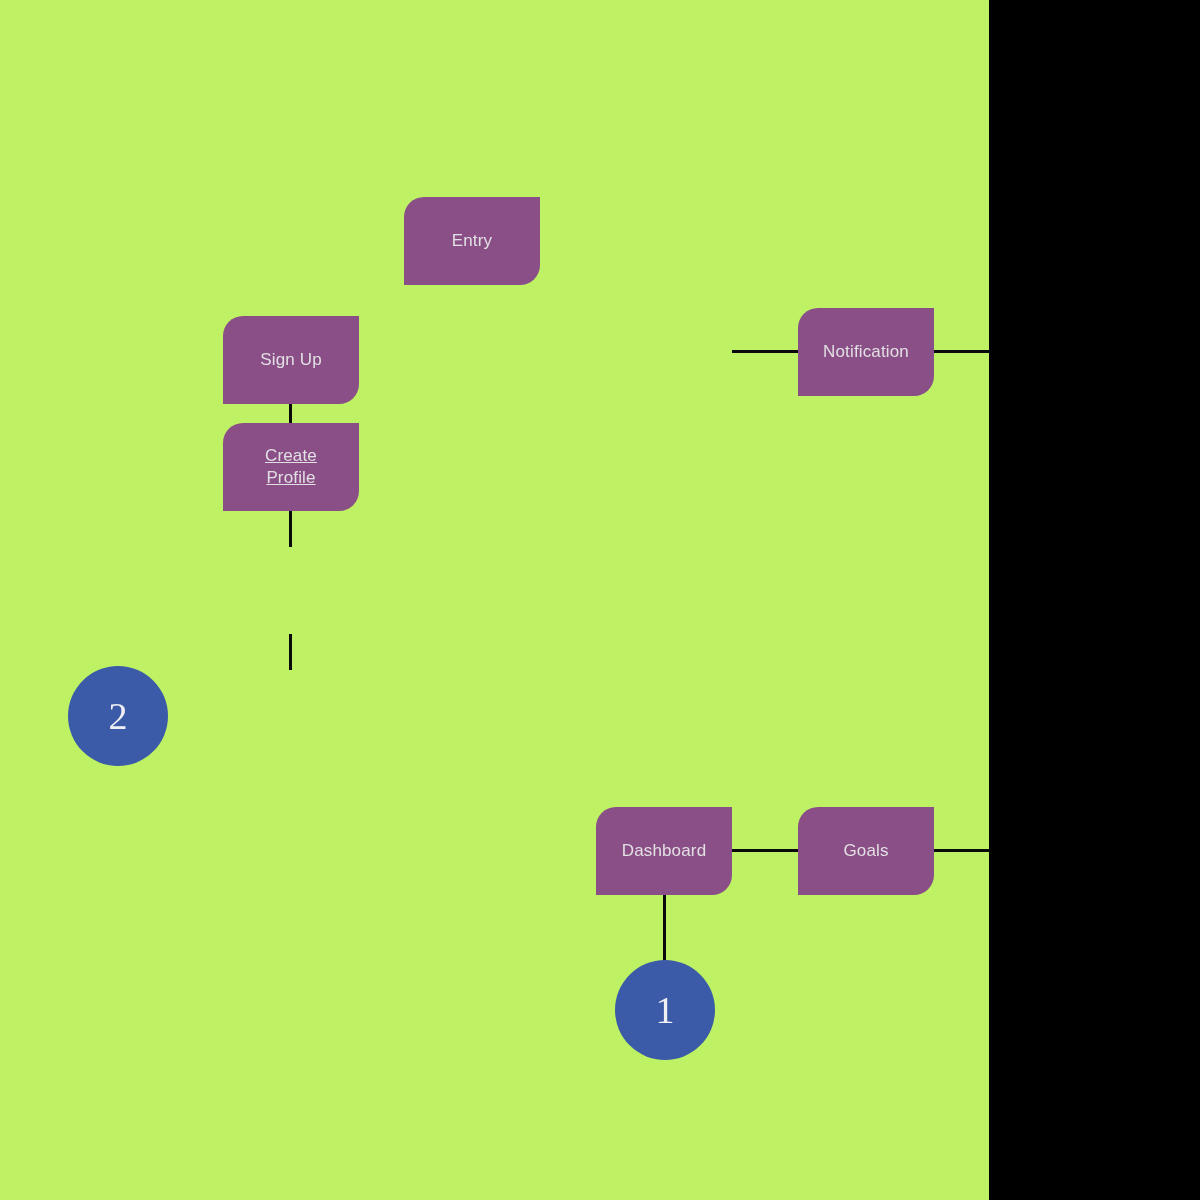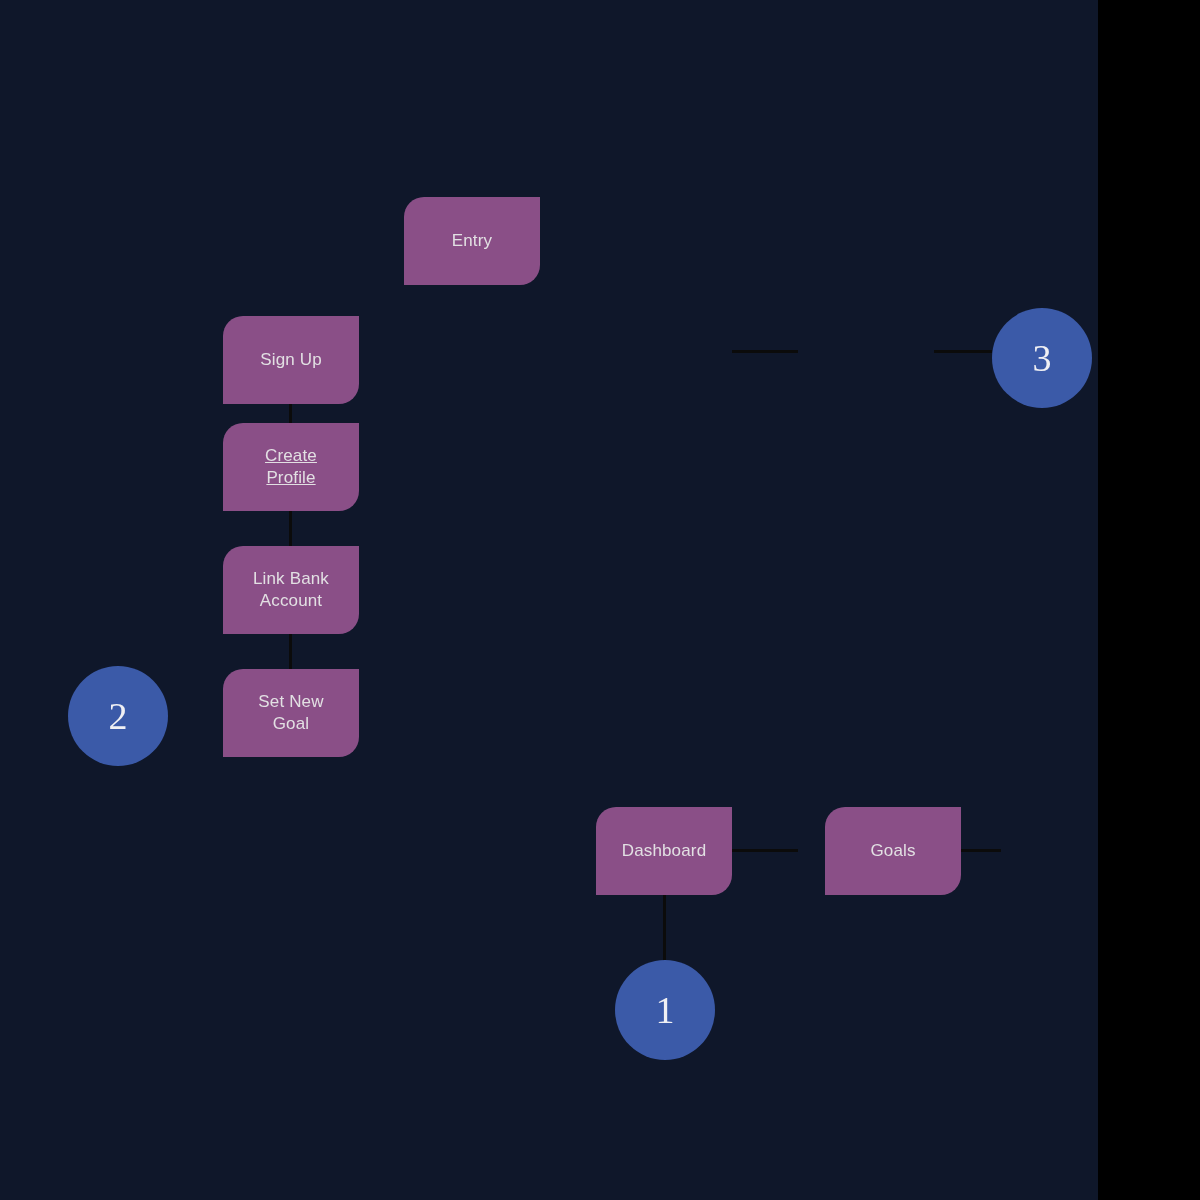--- a/index.html
+++ b/index.html
@@ -3,23 +3,23 @@
 <meta charset="utf-8">
 <title>Flow Diagram</title>
 <style>
   html, body {
     margin: 0;
     padding: 0;
     background: #000000;
   }
   #canvas {
     position: relative;
-    width: 1098px;
+    width: 989px;
     height: 1200px;
-    background: #0f172a;
+    background: #bef264;
     overflow: hidden;
     font-family: "Liberation Sans", sans-serif;
   }
   .node {
     position: absolute;
     box-sizing: border-box;
     display: flex;
     align-items: center;
     justify-content: center;
     text-align: center;
@@ -67,22 +67,19 @@
     <div class="connector v" style="left: 289px; top: 634px; height: 36px; background: rgb(11, 11, 11);"></div>
     <div class="connector h" style="left: 732px; top: 350px; width: 66px; background: rgb(11, 11, 11);"></div>
     <div class="connector h" style="left: 934px; top: 350px; width: 58px; background: rgb(11, 11, 11);"></div>
     <div class="connector h" style="left: 732px; top: 849px; width: 66px; background: rgb(11, 11, 11);"></div>
     <div class="connector h" style="left: 934px; top: 849px; width: 67px; background: rgb(11, 11, 11);"></div>
     <div class="connector v" style="left: 663px; top: 895px; height: 66px; background: rgb(11, 11, 11);"></div>
     <div class="node" style="left: 404px; top: 197px; width: 136px; height: 88px; background: rgb(138, 79, 135); color: rgb(226, 224, 227);">Entry</div>
     <div class="node" style="left: 223px; top: 316px; width: 136px; height: 88px; background: rgb(138, 79, 135); color: rgb(226, 224, 227);">Sign Up</div>
     <div class="node" style="left: 223px; top: 423px; width: 136px; height: 88px; background: rgb(138, 79, 135); color: rgb(226, 224, 227); text-decoration: underline;">Create
 Profile</div>
-    <div class="node" style="left: 223px; top: 546px; width: 136px; height: 88px; background: rgb(138, 79, 135); color: rgb(226, 224, 227);">Link Bank
-Account</div>
-    <div class="node" style="left: 223px; top: 669px; width: 136px; height: 88px; background: rgb(138, 79, 135); color: rgb(226, 224, 227);">Set New
-Goal</div>
+    <div class="node" style="left: 798px; top: 308px; width: 136px; height: 88px; background: rgb(138, 79, 135); color: rgb(226, 224, 227);">Notification</div>
     <div class="node" style="left: 596px; top: 807px; width: 136px; height: 88px; background: rgb(138, 79, 135); color: rgb(226, 224, 227);">Dashboard</div>
-    <div class="node" style="left: 798px; top: 807px; width: 136px; height: 88px; background: rgb(138, 79, 135); color: rgb(226, 224, 227); margin-left: 27px;">Goals</div>
+    <div class="node" style="left: 798px; top: 807px; width: 136px; height: 88px; background: rgb(138, 79, 135); color: rgb(226, 224, 227);">Goals</div>
     <div class="circle" style="left: 992px; top: 308px; width: 100px; height: 100px; background: rgb(59, 90, 168); color: rgb(240, 240, 244);">3</div>
     <div class="circle" style="left: 68px; top: 666px; width: 100px; height: 100px; background: rgb(59, 90, 168); color: rgb(240, 240, 244);">2</div>
     <div class="circle" style="left: 615px; top: 960px; width: 100px; height: 100px; background: rgb(59, 90, 168); color: rgb(240, 240, 244);">1</div>
   </div>
 
 </body></html>

